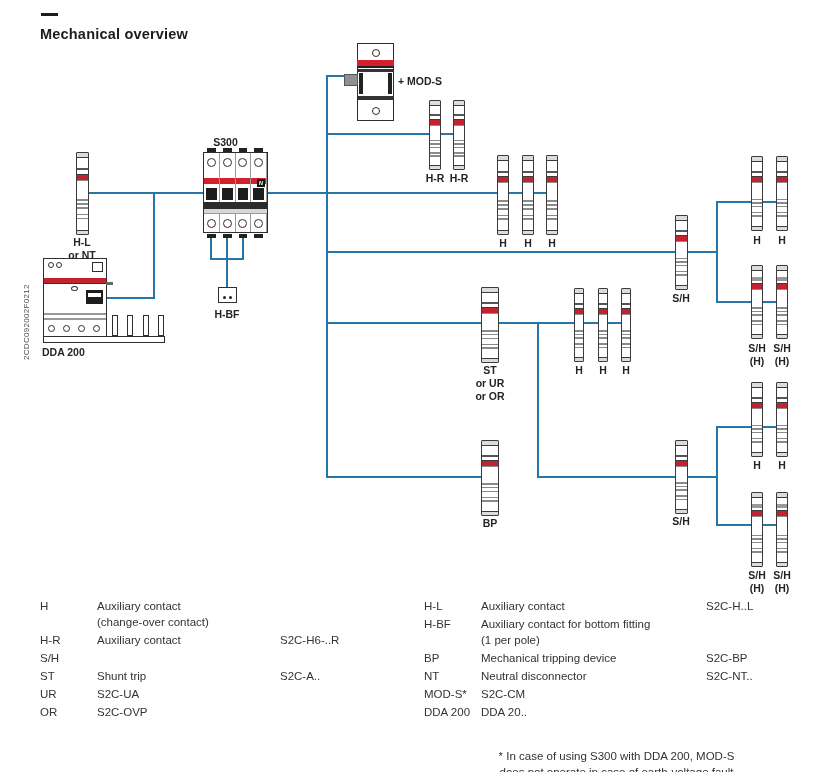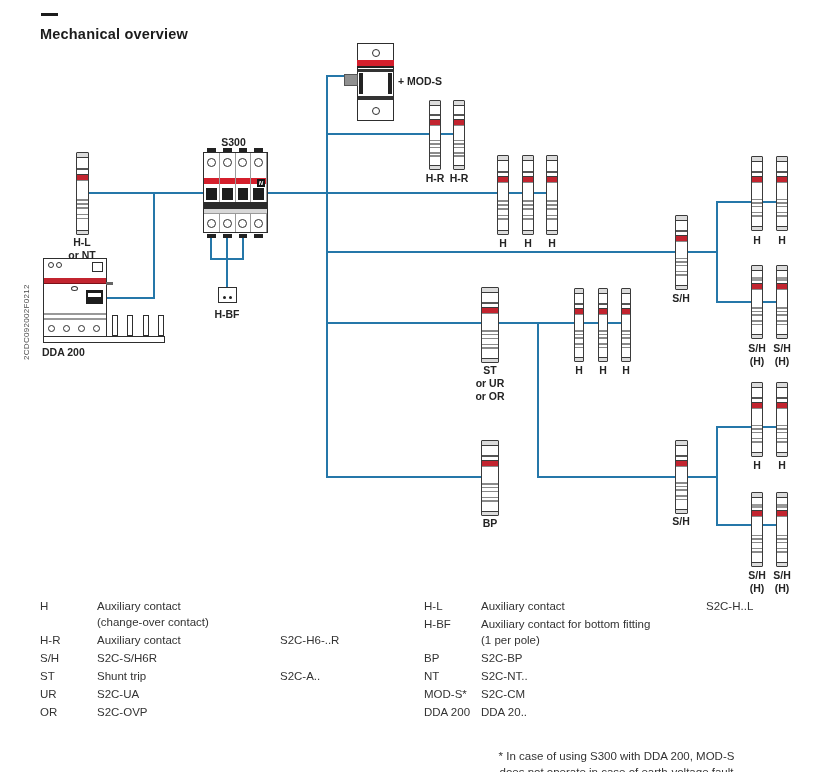--- a/index.html
+++ b/index.html
@@ -148,21 +148,21 @@
     <i class="g g1"></i>
     <i class="g g2"></i>
     <i class="g g3"></i>
     <i class="g g4"></i>
     <i class="g g5"></i>
     <i class="cap b"></i>
   </div>
 <div class="dlabel" style="left:421px;top:172px;width:28px;">H-R</div>
 <div class="dlabel" style="left:445px;top:172px;width:28px;">H-R</div>
 
-<div class="dlabel" style="left:201px;top:136px;width:65px;">S300</div>
+<div class="dlabel" style="left:193px;top:136px;width:65px;">S300</div>
 <div class="s300">
   <div class="s3mod">
     <i class="s3tab t"></i>
       <i class="s3circ t"></i>
     <i class="s3red"></i>
       <i class="s3tog"></i>
     <i class="s3circ b"></i>
       <i class="s3tab b"></i>
   </div>
   <div class="s3mod">
@@ -477,21 +477,20 @@
     <div class="ldesc">Auxiliary contact
 (change-over contact)</div>
   </div>
   <div class="lrow">
     <div class="lab">H-R</div>
     <div class="ldesc">Auxiliary contact</div>
     <div class="lcode">S2C-H6-..R</div>
   </div>
   <div class="lrow">
     <div class="lab">S/H</div>
-    <div class="lcode">S2C-S/H6R</div>
   </div>
   <div class="lrow">
     <div class="lab">ST</div>
     <div class="ldesc">Shunt trip</div>
     <div class="lcode">S2C-A..</div>
   </div>
   <div class="lrow">
     <div class="lab">UR</div>
     <div class="lcode">S2C-UA</div>
   </div>
@@ -507,24 +506,26 @@
     <div class="ldesc">Auxiliary contact</div>
     <div class="lcode">S2C-H..L</div>
   </div>
   <div class="lrow">
     <div class="lab">H-BF</div>
     <div class="ldesc">Auxiliary contact for bottom fitting
 (1 per pole)</div>
   </div>
   <div class="lrow">
     <div class="lab">BP</div>
+    <div class="ldesc">Mechanical tripping device</div>
     <div class="lcode">S2C-BP</div>
   </div>
   <div class="lrow">
     <div class="lab">NT</div>
+    <div class="ldesc">Neutral disconnector</div>
     <div class="lcode">S2C-NT..</div>
   </div>
   <div class="lrow">
     <div class="lab">MOD-S*</div>
     <div class="lcode">S2C-CM</div>
   </div>
   <div class="lrow">
     <div class="lab">DDA 200</div>
     <div class="lcode">DDA 20..</div>
   </div>

